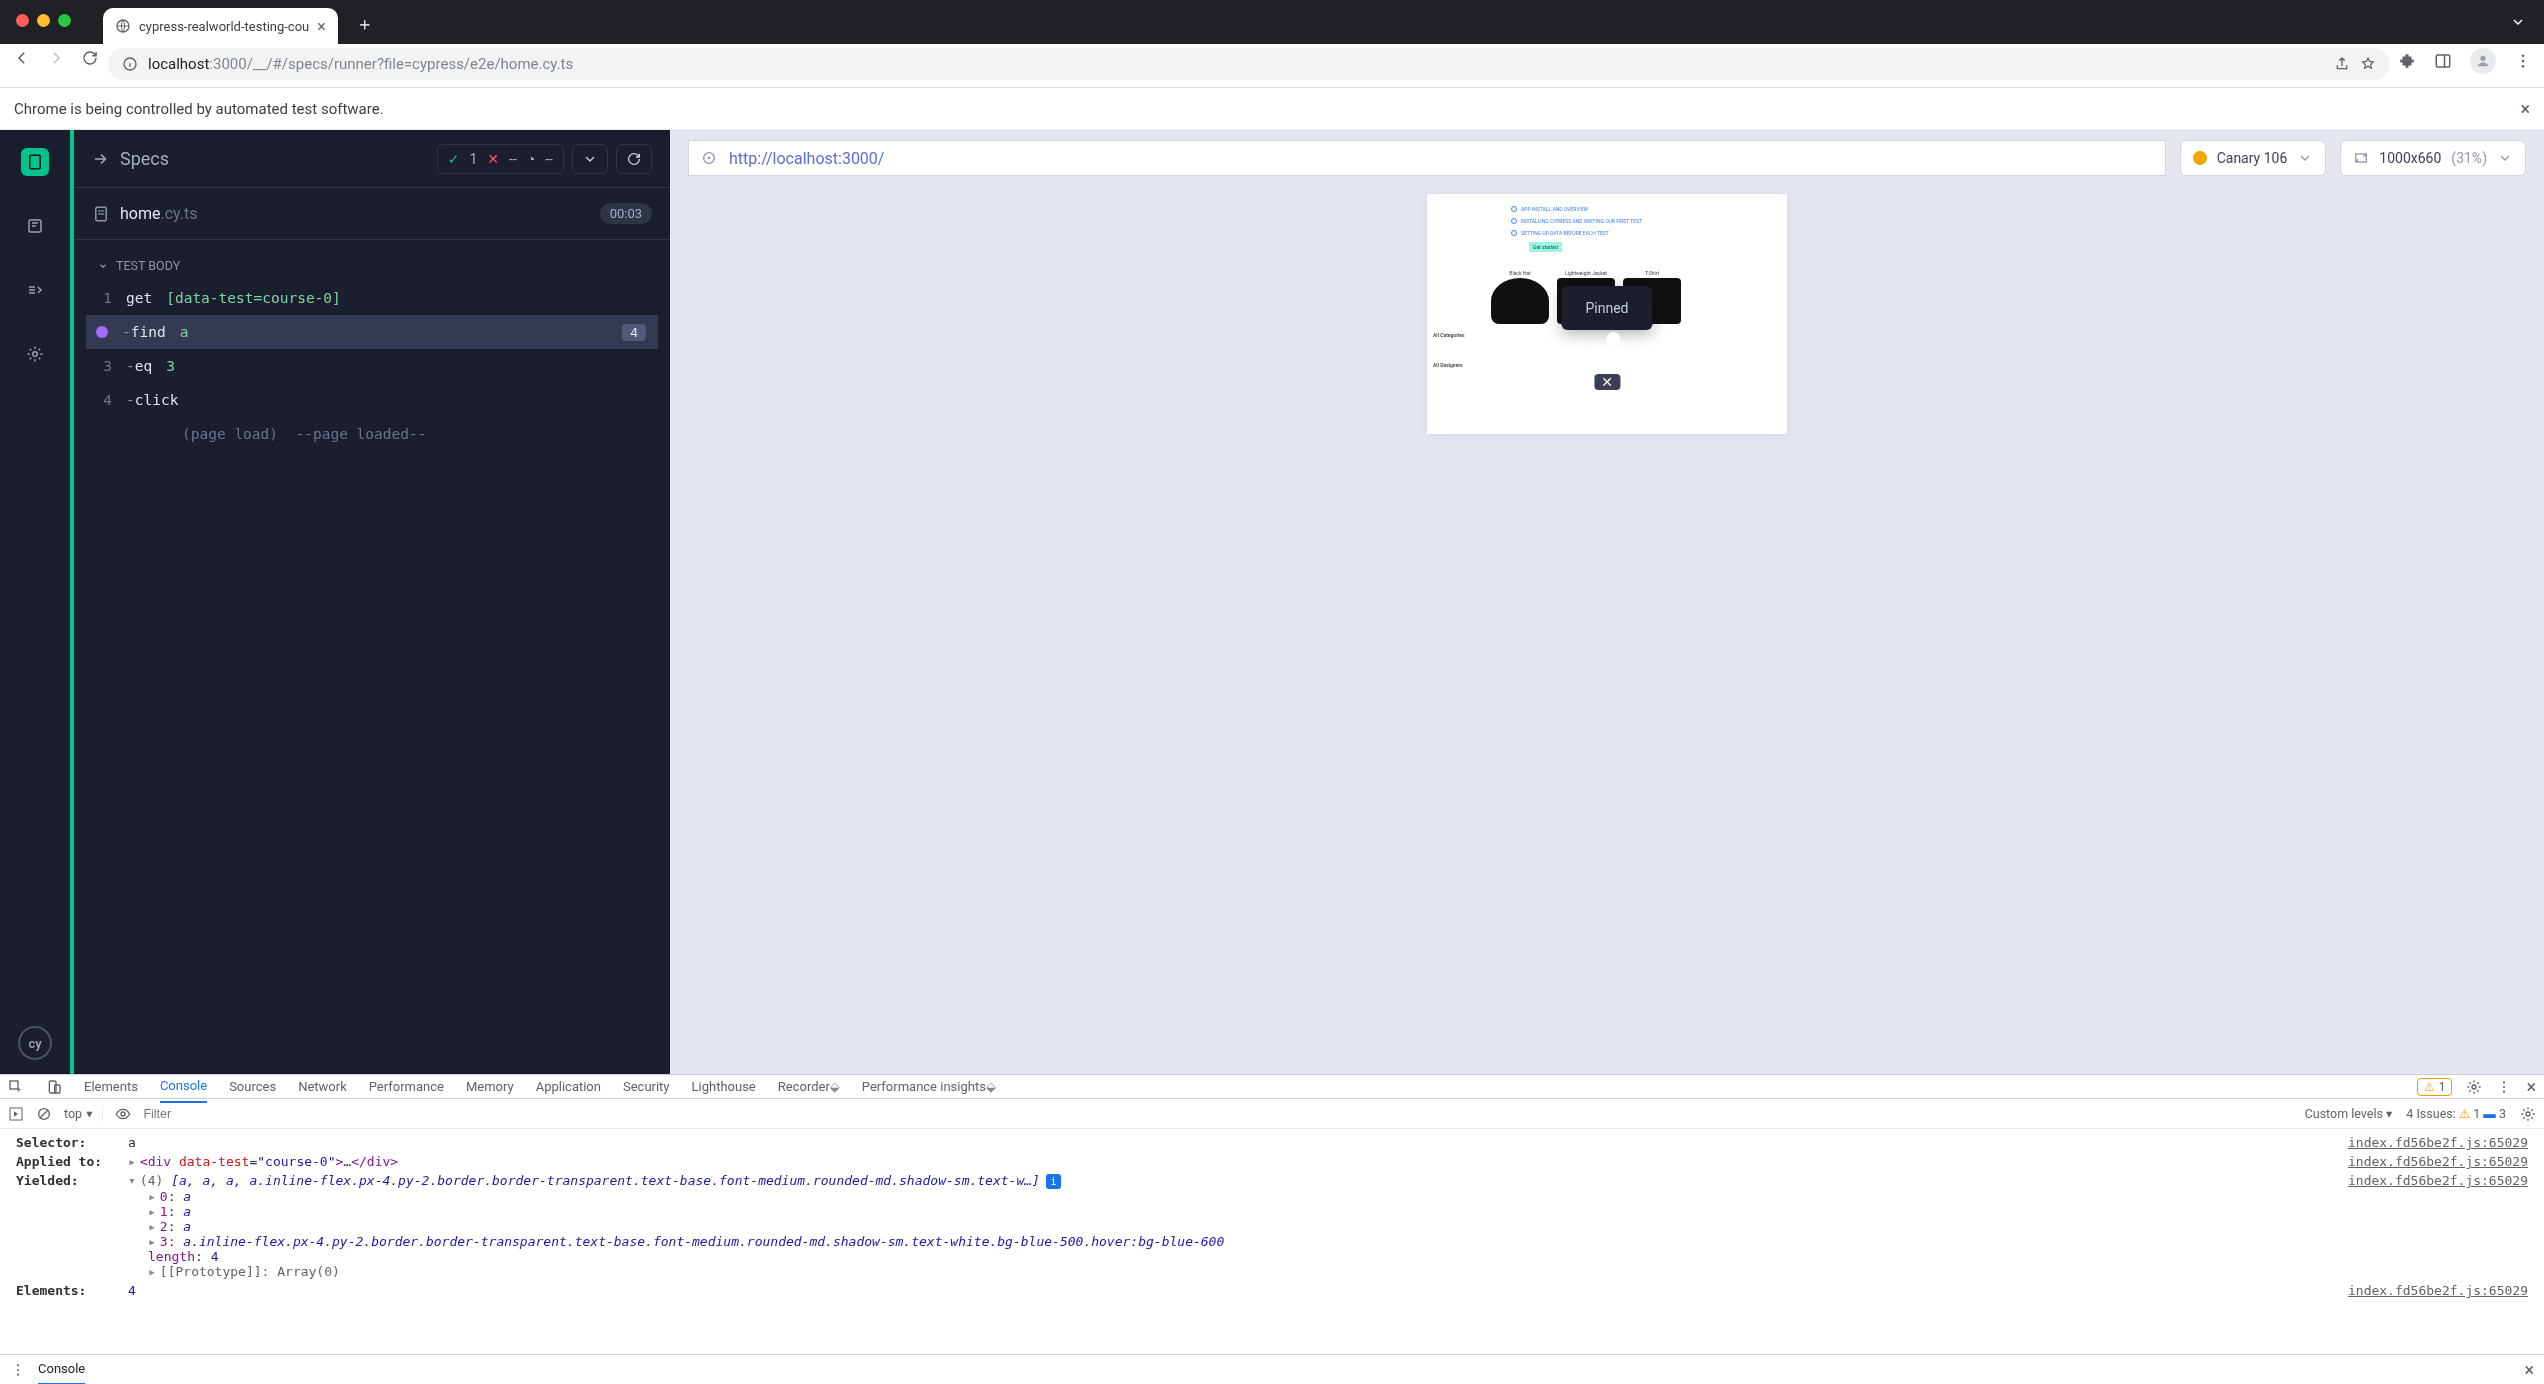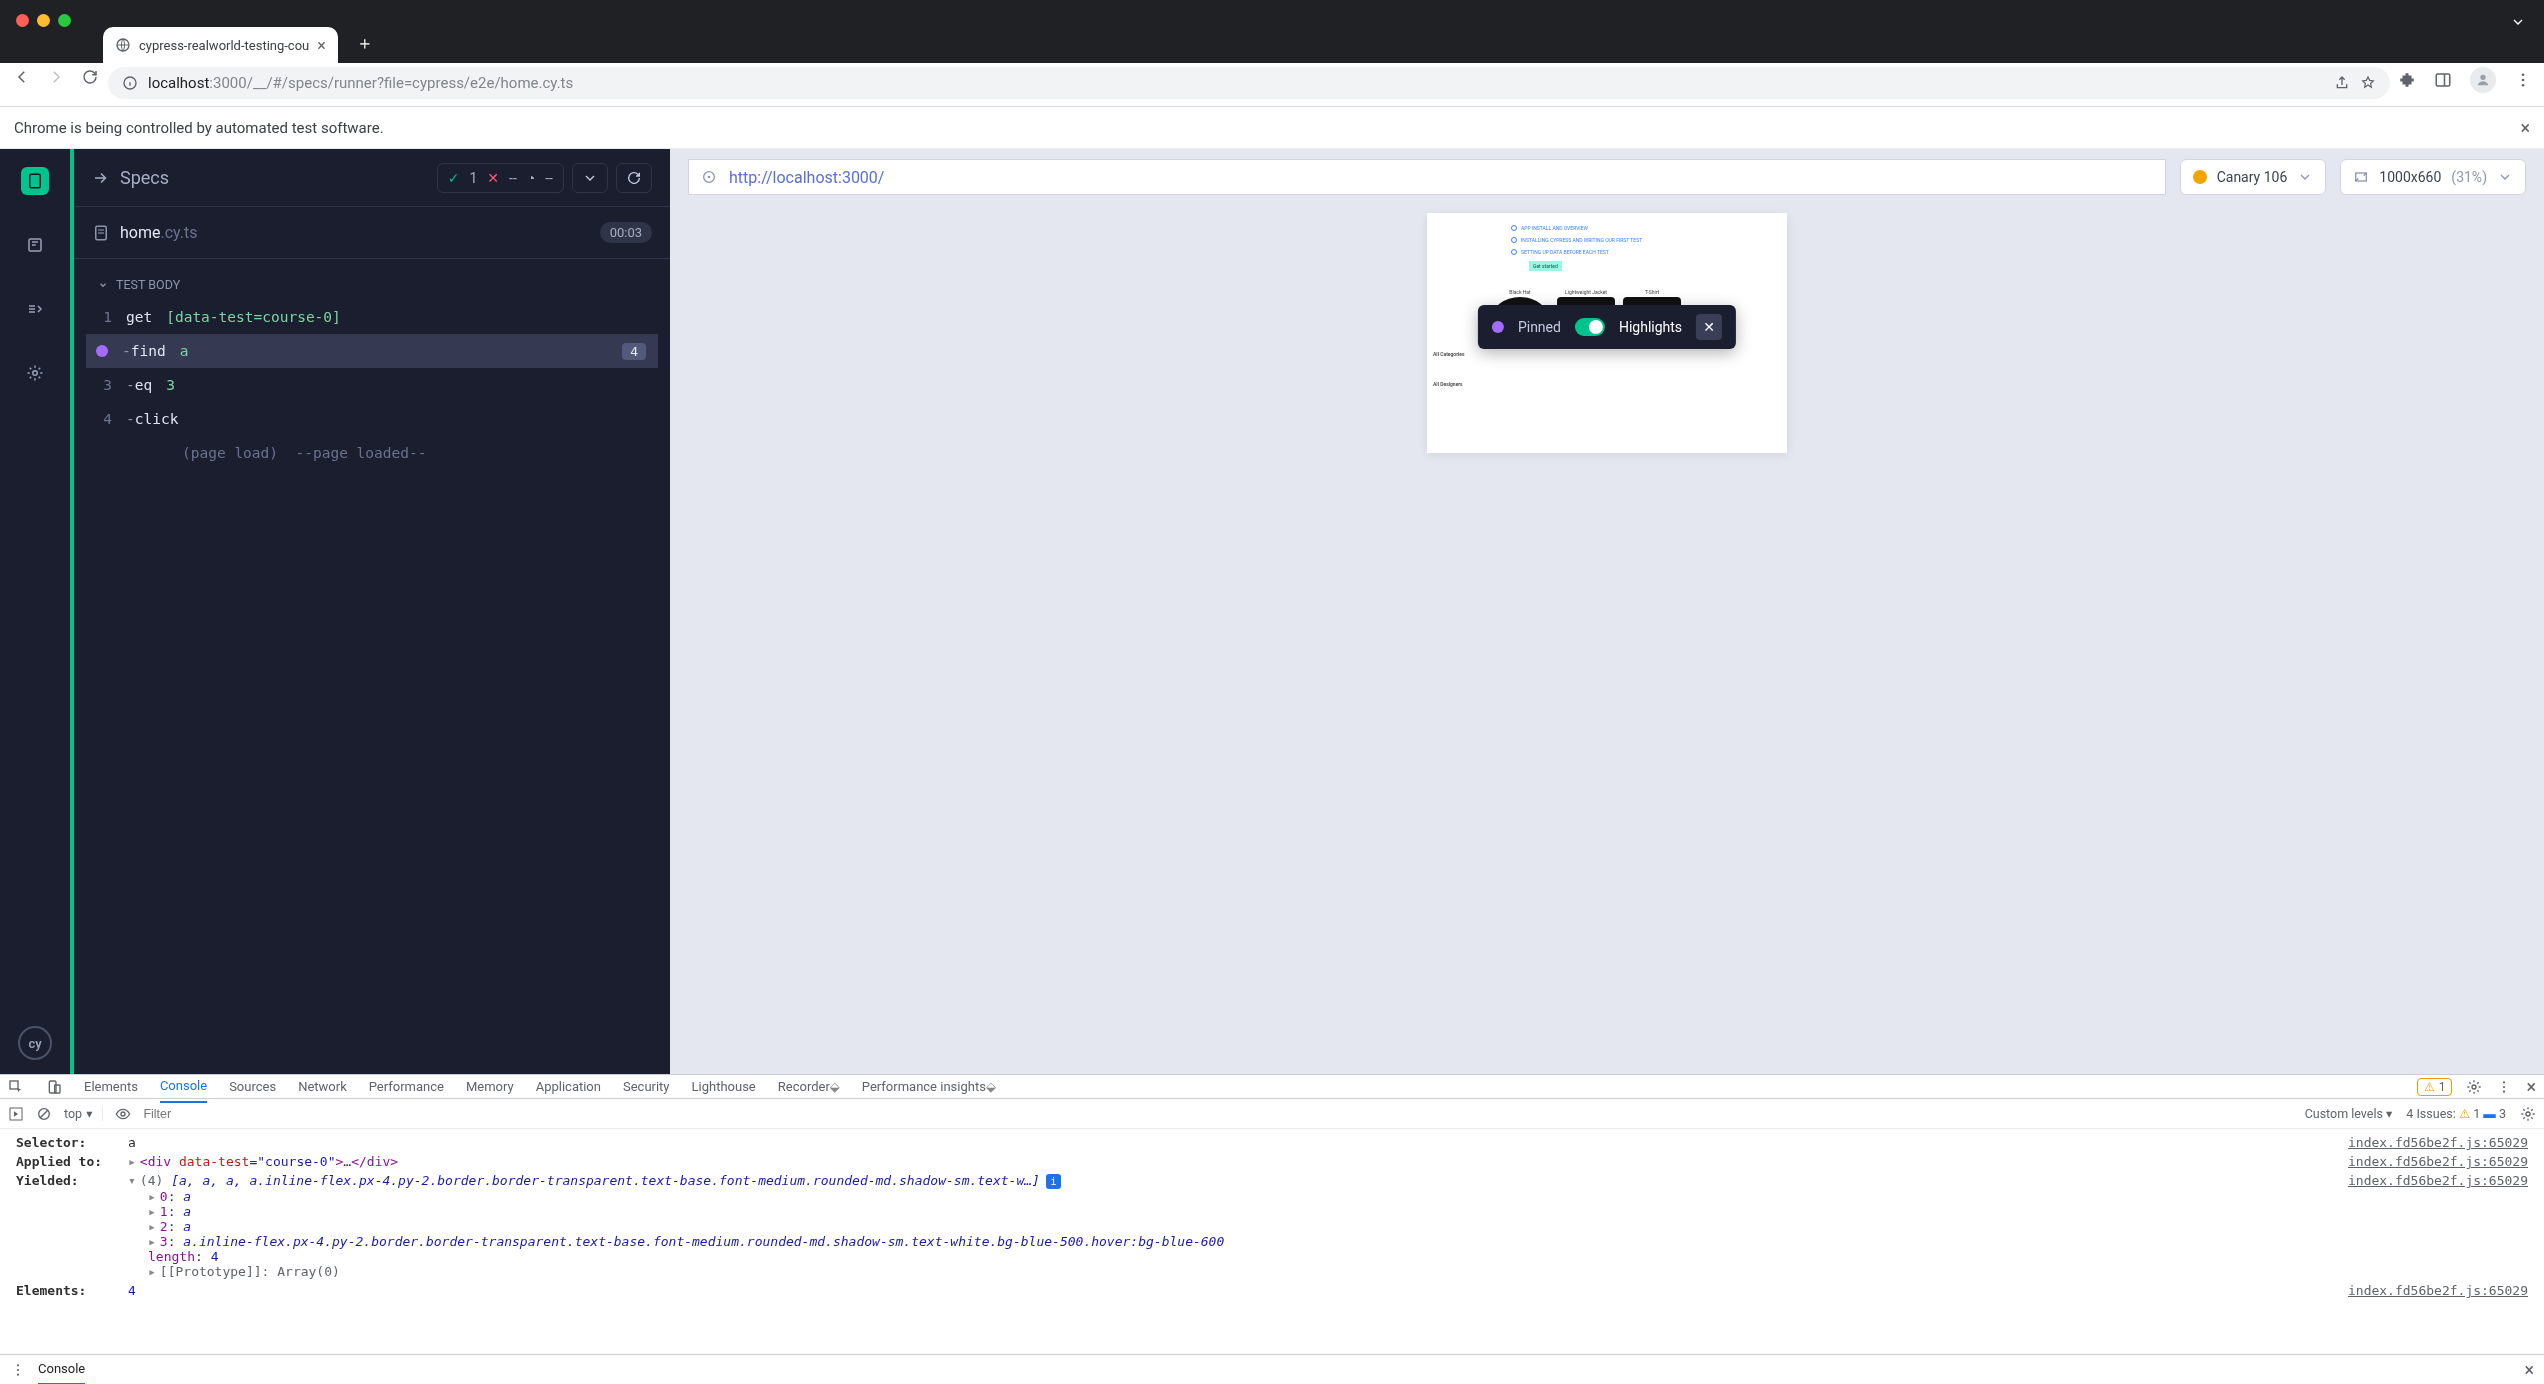--- a/index.html
+++ b/index.html
@@ -1,20 +1,20 @@
 <!DOCTYPE html>
 <html><head>
 <meta charset="utf-8">
 <style>
 * { box-sizing: border-box; margin: 0; padding: 0; }
 body { font-family: -apple-system, BlinkMacSystemFont, "Segoe UI", Roboto, sans-serif; font-size: 14px; background: #fff; overflow: hidden; }
 .window { width: 100vw; height: 100vh; display: flex; flex-direction: column; }
 
 
-.chrome-top { background: #202124; height: 63px; display: flex; align-items: flex-end; padding: 0 8px; position: relative; }
+.chrome-top { background: #202124; height: 44px; display: flex; align-items: flex-end; padding: 0 8px; position: relative; }
 .traffic-lights { position: absolute; left: 16px; top: 14px; display: flex; gap: 8px; }
 .traffic-lights span { width: 13px; height: 13px; border-radius: 50%; display: block; }
 .tl-red { background: #ff5f57; }
 .tl-yellow { background: #febc2e; }
 .tl-green { background: #28c840; }
 .tab { background: #fff; border-radius: 10px 10px 0 0; height: 36px; display: flex; align-items: center; padding: 0 12px; margin-left: 95px; gap: 8px; color: #3c4043; font-size: 13px; max-width: 280px; }
 .tab-close { color: #5f6368; font-size: 16px; }
 .new-tab { color: #fff; margin-left: 18px; font-size: 18px; margin-bottom: 8px; }
 .chrome-chevron { position: absolute; right: 18px; top: 14px; color: #fff; }
 
@@ -85,21 +85,21 @@
 .aut-step { display:flex; align-items:center; gap:4px; margin:6px 0 6px 78px;}
 .aut-step-dot { width:6px; height:6px; border-radius:50%; border:1px solid #3b82f6; background:#fff;}
 .get-started { background:#99f6e4; color:#065f46; font-size:5px; padding:2px 4px; margin-left:96px; display:inline-block;}
 .products { display:flex; gap:8px; margin-top:18px; margin-left:58px;}
 .prod { width:58px; }
 .prod-img { width:58px; height:46px; background:#111; border-radius:4px; }
 .prod-title { font-size:5px; text-align:center; margin-bottom:2px;}
 .side-cats { position:absolute; left:6px; top:138px; font-size:5px; color:#444;}
 .side-cats div { margin-bottom:3px;}
 
-.pin-bar { position:absolute; top: 100px; left:50%; transform:translateX(-50%); background:#1b1e2e; border-radius:6px; height:44px; display:flex; align-items:center; padding:0 14px; gap:14px; color:#c5cbe0; box-shadow:0 4px 16px rgba(0,0,0,.3);}
+.pin-bar { position:absolute; top: 100px; left:50%; transform:translateX(-50%); background:#1b1e2e; border-radius:6px; height:44px; display:flex; align-items:center; padding:0 14px; gap:14px; color:#c5cbe0; box-shadow:0 4px 16px rgba(0,0,0,.3);flex-direction:column;}
 .toggle { width:30px; height:18px; background:#00c38d; border-radius:9px; position:relative;}
 .toggle::after { content:''; position:absolute; right:2px; top:2px; width:14px; height:14px; border-radius:50%; background:#fff;}
 .pin-close { background:#3a3f57; width:26px; height:26px; border-radius:4px; display:flex; align-items:center; justify-content:center;}
 
 
 .devtools { height: 310px; border-top:1px solid #cacdd1; display:flex; flex-direction:column; background:#fff;}
 .dt-tabs { height: 24px; border-bottom:1px solid #cacdd1; display:flex; align-items:center; padding:0 8px; gap:22px; font-size:13px; color:#5f6368;}
 .dt-tab { height:32px; display:flex; align-items:center; }
 .dt-tab.active { color:#1a73e8; border-bottom:2px solid #1a73e8;}
 .dt-right { margin-left:auto; display:flex; align-items:center; gap:14px;}

